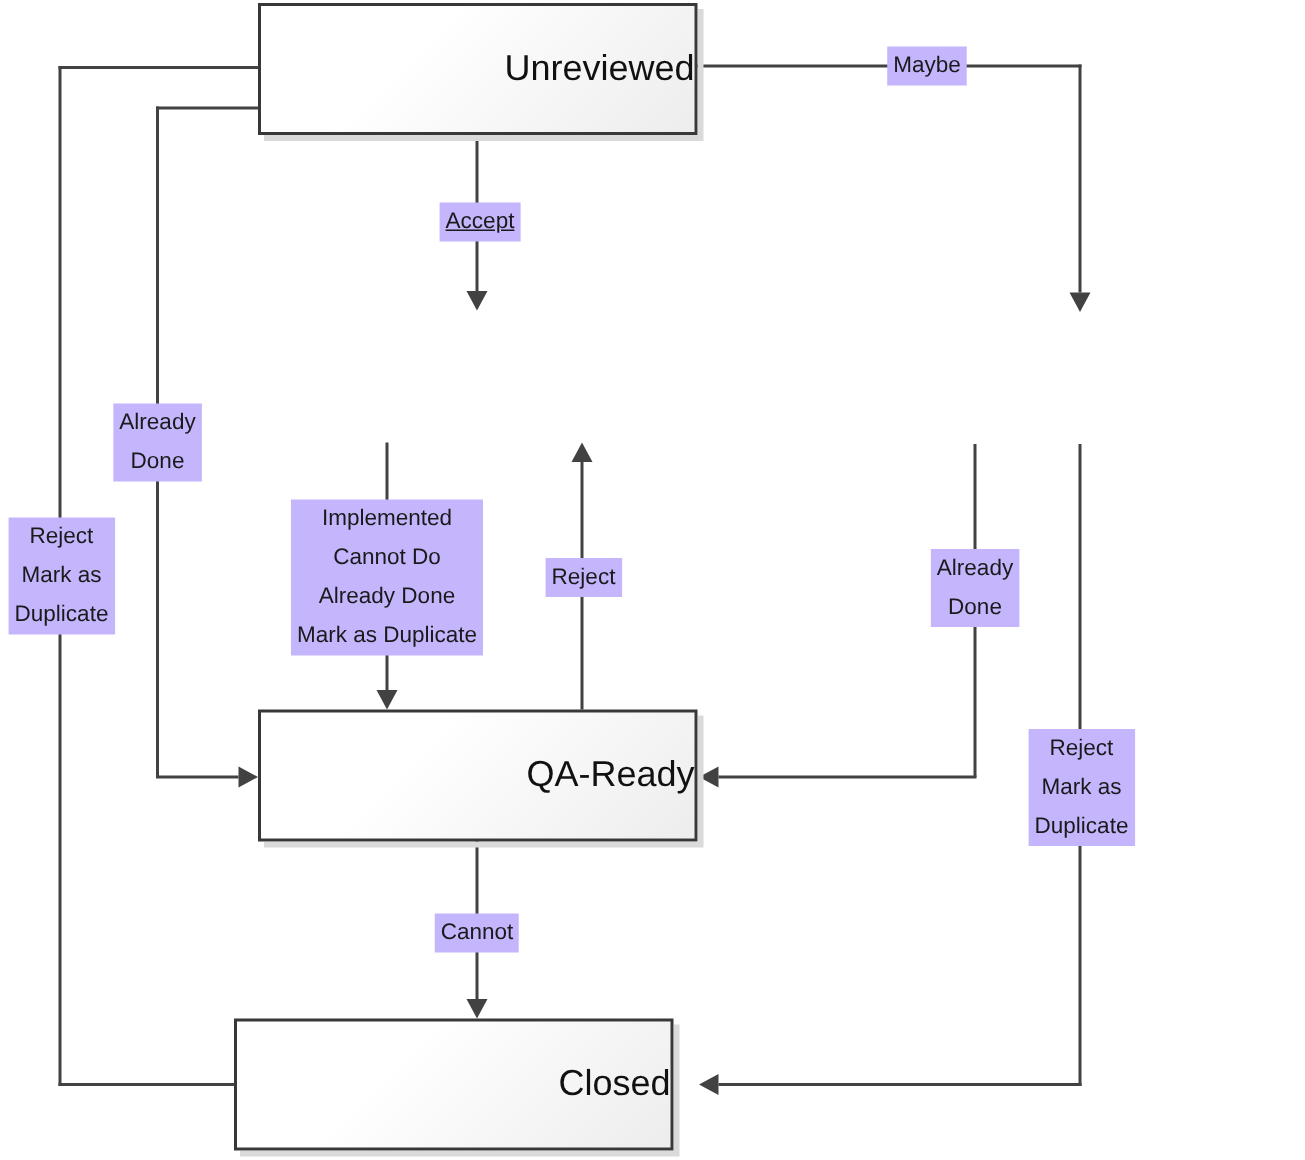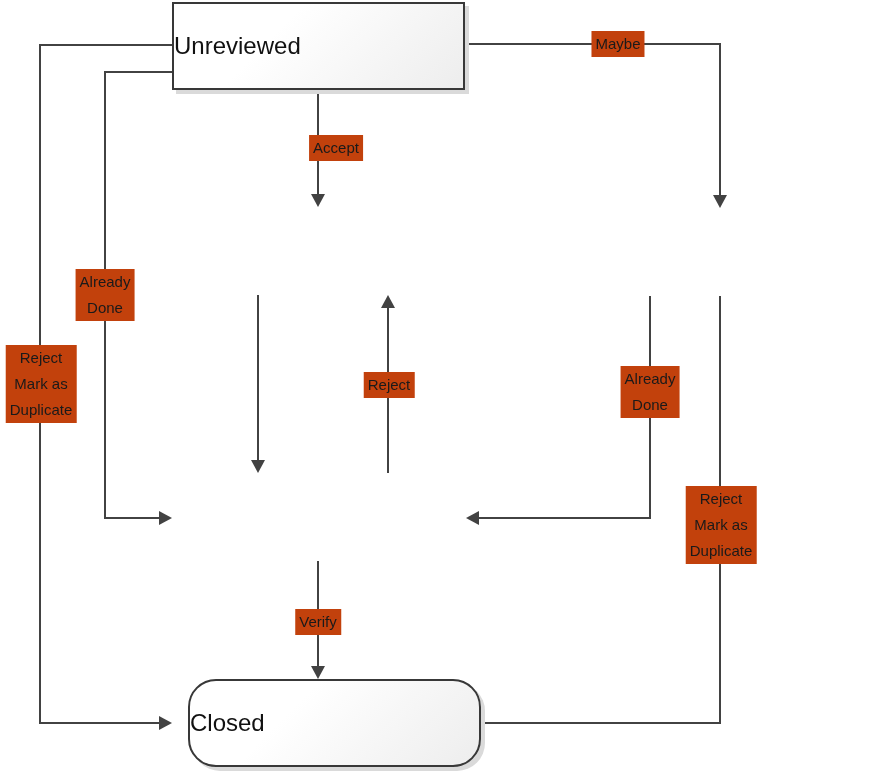--- a/index.html
+++ b/index.html
@@ -10,57 +10,57 @@
     font-family:"Liberation Sans", sans-serif;
     color:#1a1a1a;
     overflow:hidden;
   }
   .node{
     position:absolute;
     width:289px;height:84px;            
     border:2px solid #383838;
     background:linear-gradient(135deg,#ffffff 35%,#ededed 100%);
     box-shadow:4px 4px 0 #dadada;
-    display:flex;align-items:center;justify-content:flex-start;
+    display:flex;align-items:center;justify-content:flex-end;
     z-index:3;
   }
   .node-label{
     font-size:24px;
     color:#111111;
     white-space:nowrap;
   }
   .h-line,.v-line{position:absolute;background:#424242;z-index:1;}
   .h-line{height:2px;}
   .v-line{width:2px;}
   .arr{position:absolute;width:0;height:0;z-index:1;}
   .arr-down{border-left:7px solid transparent;border-right:7px solid transparent;border-top:13px solid #424242;}
   .arr-up{border-left:7px solid transparent;border-right:7px solid transparent;border-bottom:13px solid #424242;}
   .arr-right{border-top:7px solid transparent;border-bottom:7px solid transparent;border-left:13px solid #424242;}
   .arr-left{border-top:7px solid transparent;border-bottom:7px solid transparent;border-right:13px solid #424242;}
   .edge-label{
     position:absolute;
     transform:translate(-50%,-50%);
-    background:#c2410c;
+    background:#c4b5fd;
     font-size:15px;
     line-height:26px;
     text-align:center;
     white-space:pre-line;
     padding:0 4px;
     z-index:2;
     color:#1a1a1a;
   }
 </style>
 </head>
 <body>
 
 <div class="canvas">
 
   <div class="v-line" style="left:317px;top:90px;height:104px;"></div>
   <div class="arr arr-down" style="left:311px;top:194px;"></div>
-  <div class="edge-label" style="left:336px;top:148px;">Accept</div>
+  <div class="edge-label" style="left:320px;top:148px;text-decoration:underline;">Accept</div>
 
   <div class="h-line" style="left:465px;top:43px;width:256px;"></div>
   <div class="v-line" style="left:719px;top:43px;height:152px;"></div>
   <div class="arr arr-down" style="left:713px;top:195px;"></div>
   <div class="edge-label" style="left:618px;top:44px;">Maybe</div>
 
   <div class="h-line" style="left:39px;top:44px;width:133px;"></div>
   <div class="v-line" style="left:39px;top:44px;height:680px;"></div>
   <div class="h-line" style="left:39px;top:722px;width:120px;"></div>
   <div class="arr arr-right" style="left:159px;top:716px;"></div>
@@ -70,46 +70,53 @@
 
   <div class="h-line" style="left:104px;top:71px;width:68px;"></div>
   <div class="v-line" style="left:104px;top:71px;height:447px;"></div>
   <div class="h-line" style="left:104px;top:517px;width:55px;"></div>
   <div class="arr arr-right" style="left:159px;top:511px;"></div>
   <div class="edge-label" style="left:105px;top:295px;">Already
 Done</div>
 
   <div class="v-line" style="left:257px;top:295px;height:165px;"></div>
   <div class="arr arr-down" style="left:251px;top:460px;"></div>
+  <div class="edge-label" style="left:258px;top:385px;">Implemented
+Cannot Do
+Already Done
+Mark as Duplicate</div>
 
   <div class="v-line" style="left:387px;top:308px;height:165px;"></div>
   <div class="arr arr-up" style="left:381px;top:295px;"></div>
   <div class="edge-label" style="left:389px;top:385px;">Reject</div>
 
   <div class="v-line" style="left:649px;top:296px;height:222px;"></div>
   <div class="h-line" style="left:479px;top:517px;width:172px;"></div>
   <div class="arr arr-left" style="left:466px;top:511px;"></div>
   <div class="edge-label" style="left:650px;top:392px;">Already
 Done</div>
 
   <div class="v-line" style="left:719px;top:296px;height:428px;"></div>
   <div class="h-line" style="left:479px;top:722px;width:242px;"></div>
   <div class="arr arr-left" style="left:466px;top:716px;"></div>
   <div class="edge-label" style="left:721px;top:525px;">Reject
 Mark as
 Duplicate</div>
 
   <div class="v-line" style="left:317px;top:561px;height:105px;"></div>
   <div class="arr arr-down" style="left:311px;top:666px;"></div>
-  <div class="edge-label" style="left:318px;top:622px;">Verify</div>
+  <div class="edge-label" style="left:318px;top:622px;">Cannot</div>
 
   <div class="node" style="left:172px;top:2px;">
     <span class="node-label">Unreviewed</span>
   </div>
 
 
 
+  <div class="node" style="left:172px;top:473px;">
+    <span class="node-label">QA-Ready</span>
+  </div>
 
-  <div class="node" style="left:188px;top:679px;border-radius:28px;">
+  <div class="node" style="left:156px;top:679px;">
     <span class="node-label">Closed</span>
   </div>
 
 </div>
 
 </body></html>

